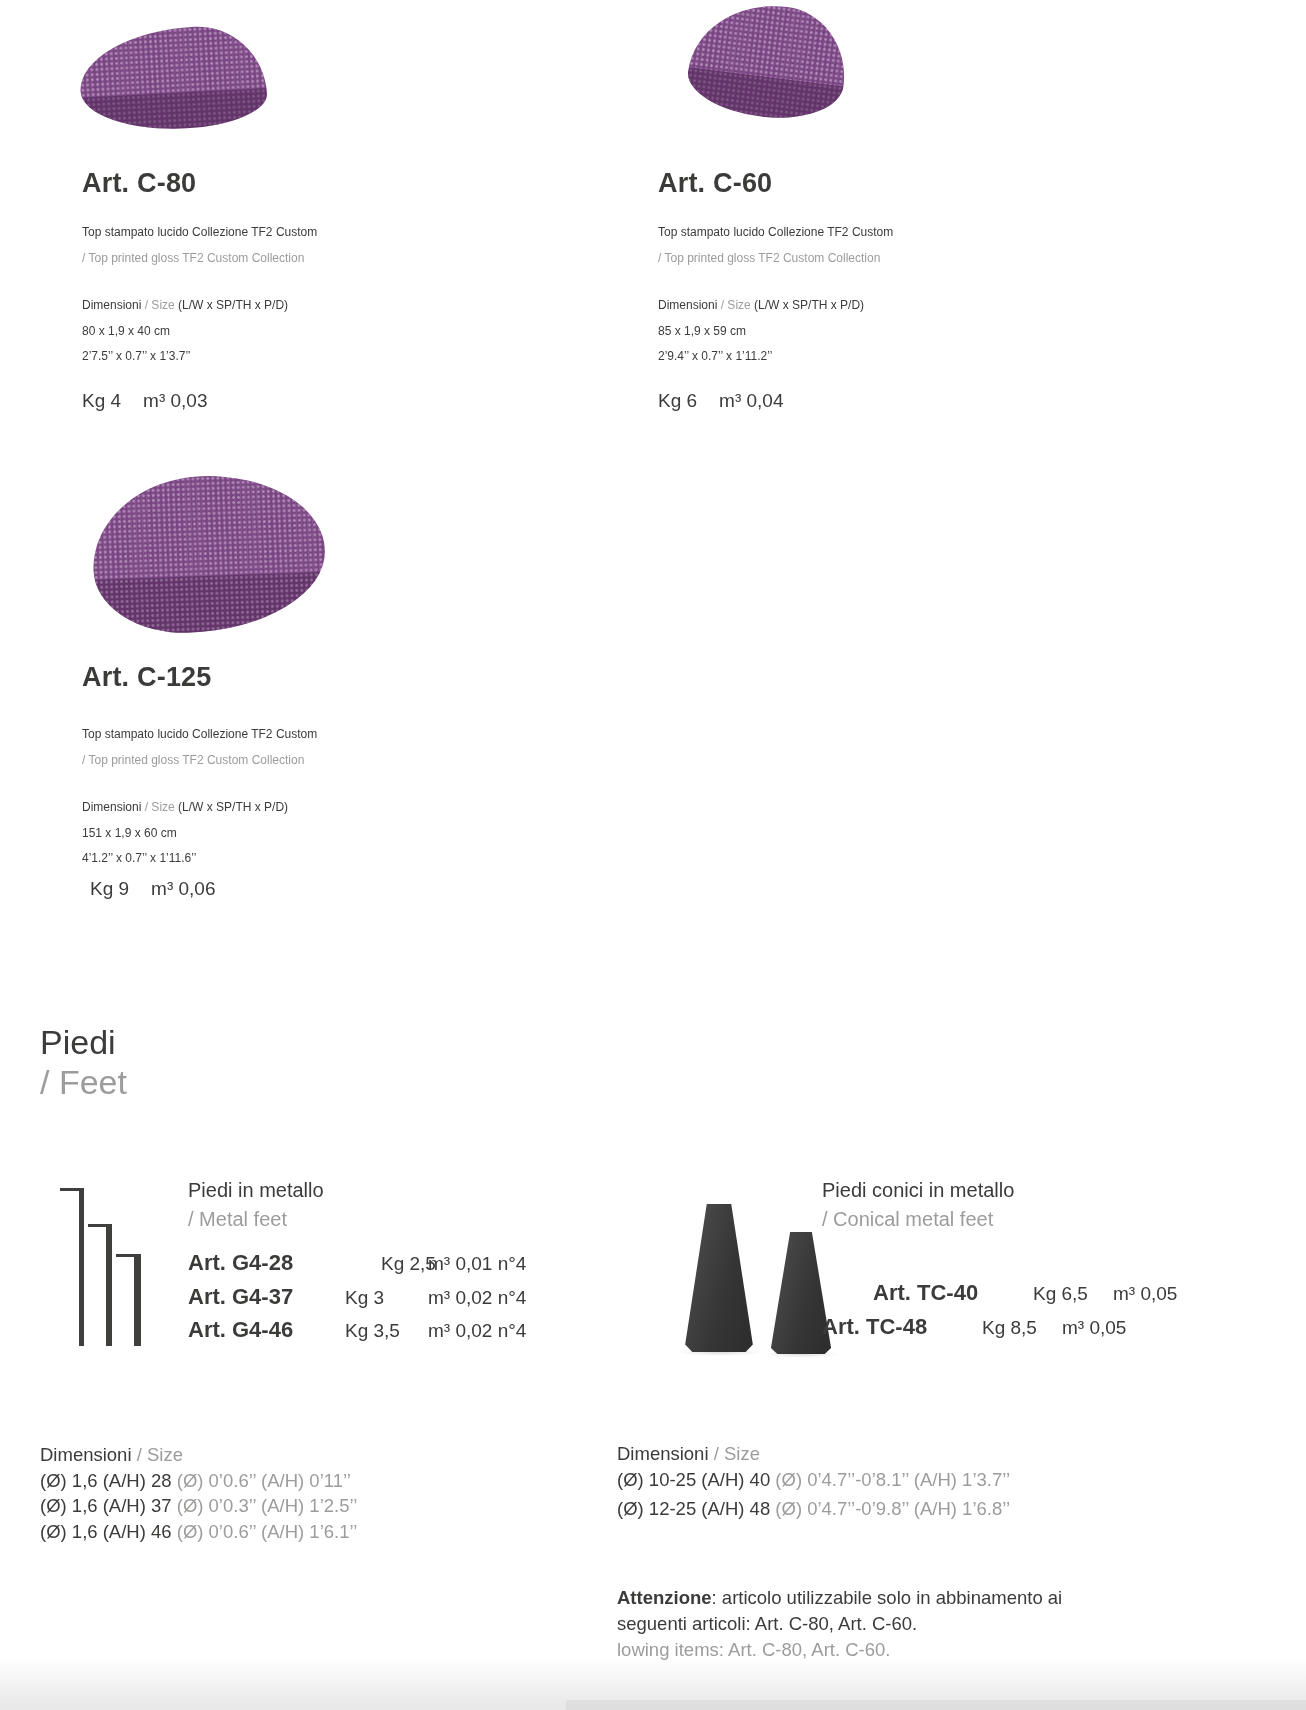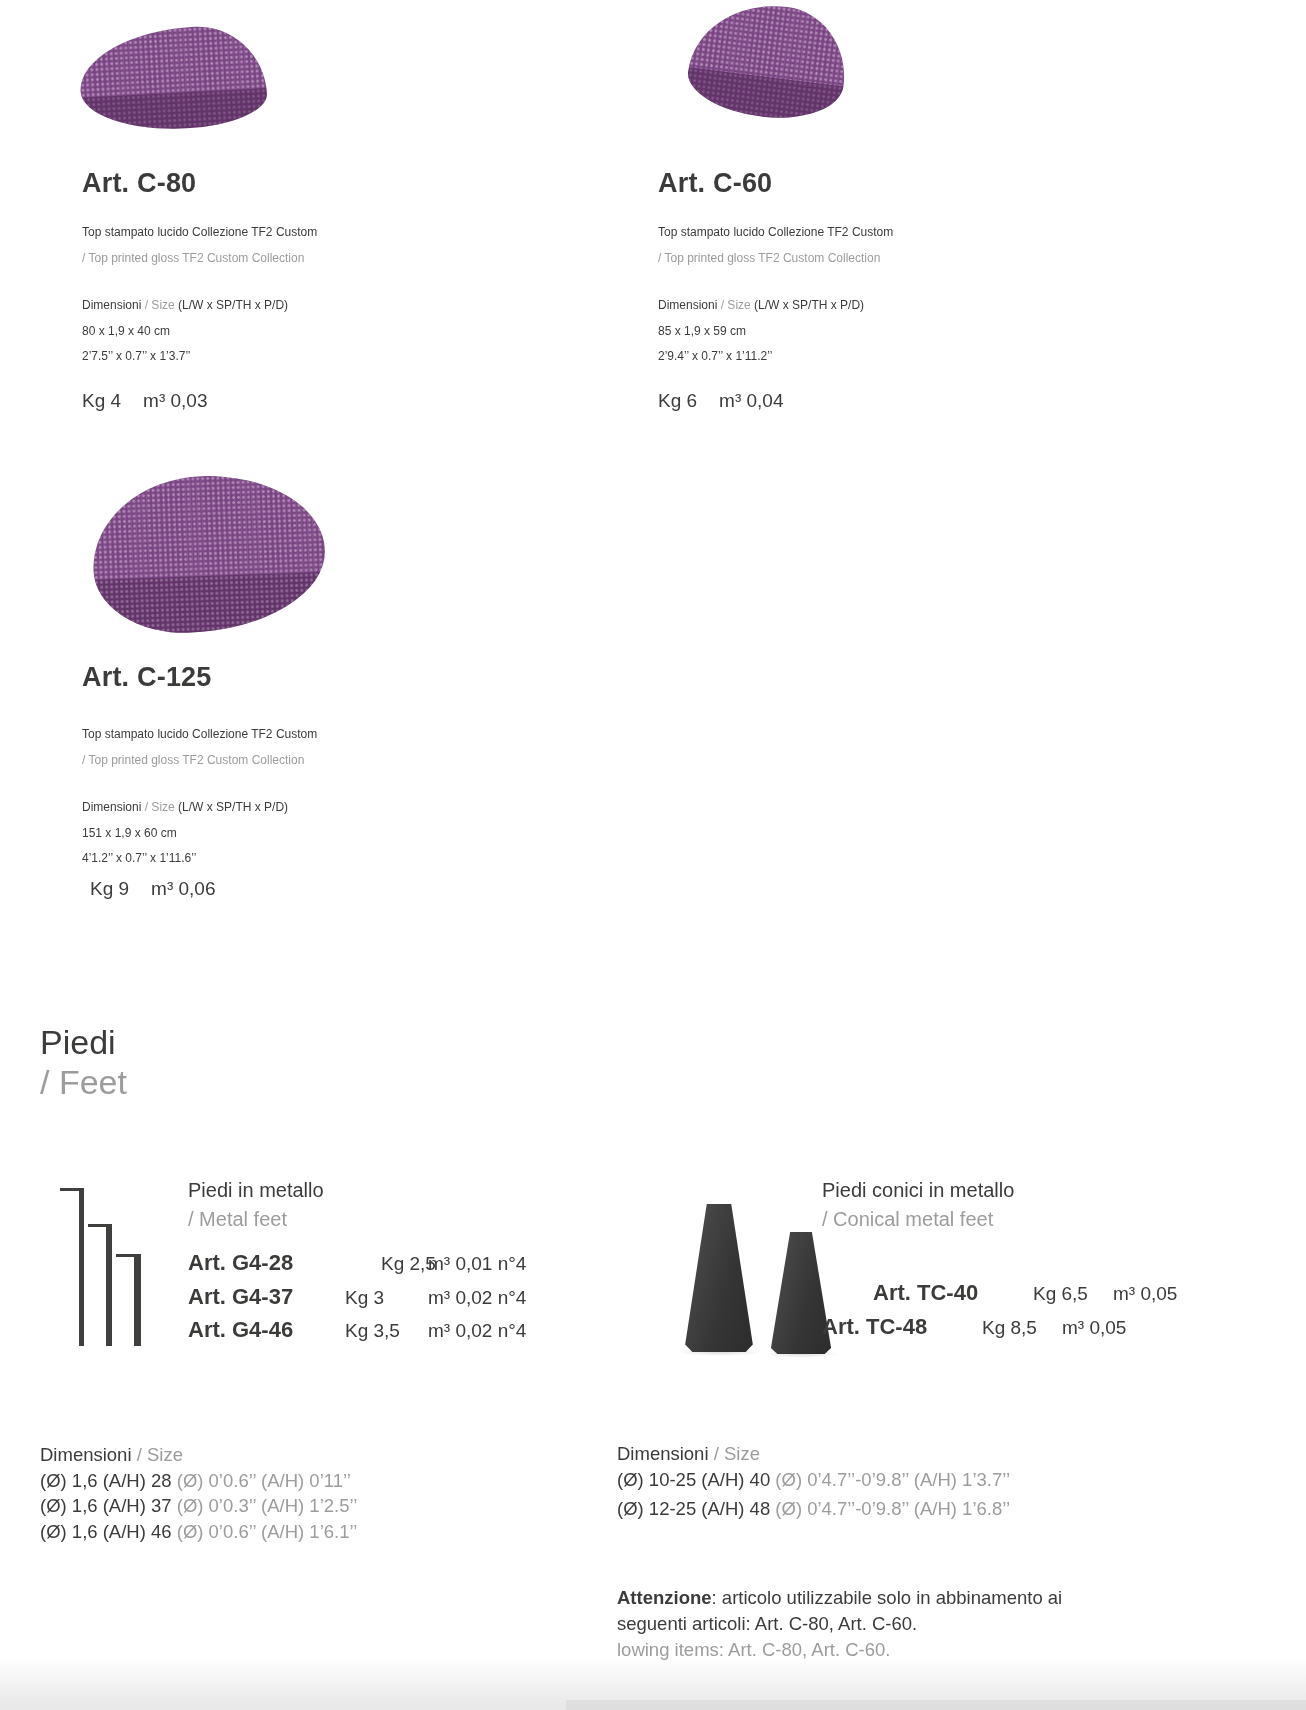--- a/index.html
+++ b/index.html
@@ -178,21 +178,21 @@
   <div class="abs small" style="left:40px;top:1442px;">
     <div><span class="dark">Dimensioni</span><span class="gray"> </span><span class="gray">/ Size</span></div>
     <div><span class="dark">(Ø) 1,6 (A/H) 28</span><span class="gray"> </span><span class="gray">(Ø) 0’0.6’’ (A/H) 0’11’’</span></div>
     <div><span class="dark">(Ø) 1,6 (A/H) 37</span><span class="gray"> </span><span class="gray">(Ø) 0’0.3’’ (A/H) 1’2.5’’</span></div>
     <div><span class="dark">(Ø) 1,6 (A/H) 46</span><span class="gray"> </span><span class="gray">(Ø) 0’0.6’’ (A/H) 1’6.1’’</span></div>
   </div>
 
 
   <div class="abs small-loose" style="left:617px;top:1441px;">
     <div style="line-height:25px;"><span class="dark">Dimensioni</span><span class="gray"> </span><span class="gray">/ Size</span></div>
-    <div><span class="dark">(Ø) 10-25 (A/H) 40</span><span class="gray"> </span><span class="gray">(Ø) 0’4.7’’-0’9.8’’ (A/H) 1’3.7’’</span></div>
+    <div><span class="dark">(Ø) 10-25 (A/H) 40</span><span class="gray"> </span><span class="gray">(Ø) 0’4.7’’-0’8.1’’ (A/H) 1’3.7’’</span></div>
     <div><span class="dark">(Ø) 12-25 (A/H) 48</span><span class="gray"> </span><span class="gray">(Ø) 0’4.7’’-0’9.8’’ (A/H) 1’6.8’’</span></div>
   </div>
 
   <div class="abs note" style="left:617px;top:1585px;">
     <div><span class="dark" style="font-weight:700;">Attenzione</span><span class="dark">: articolo utilizzabile solo in abbinamento ai</span></div>
     <div class="dark">seguenti articoli: Art. C-80, Art. C-60.</div>
     <div class="gray">lowing items: Art. C-80, Art. C-60.</div>
   </div>
 
   <div class="footer-fade">

